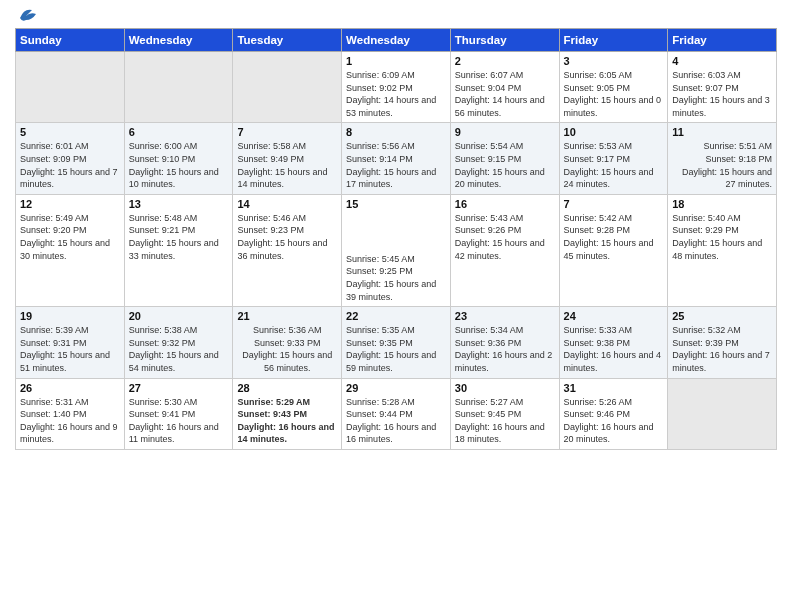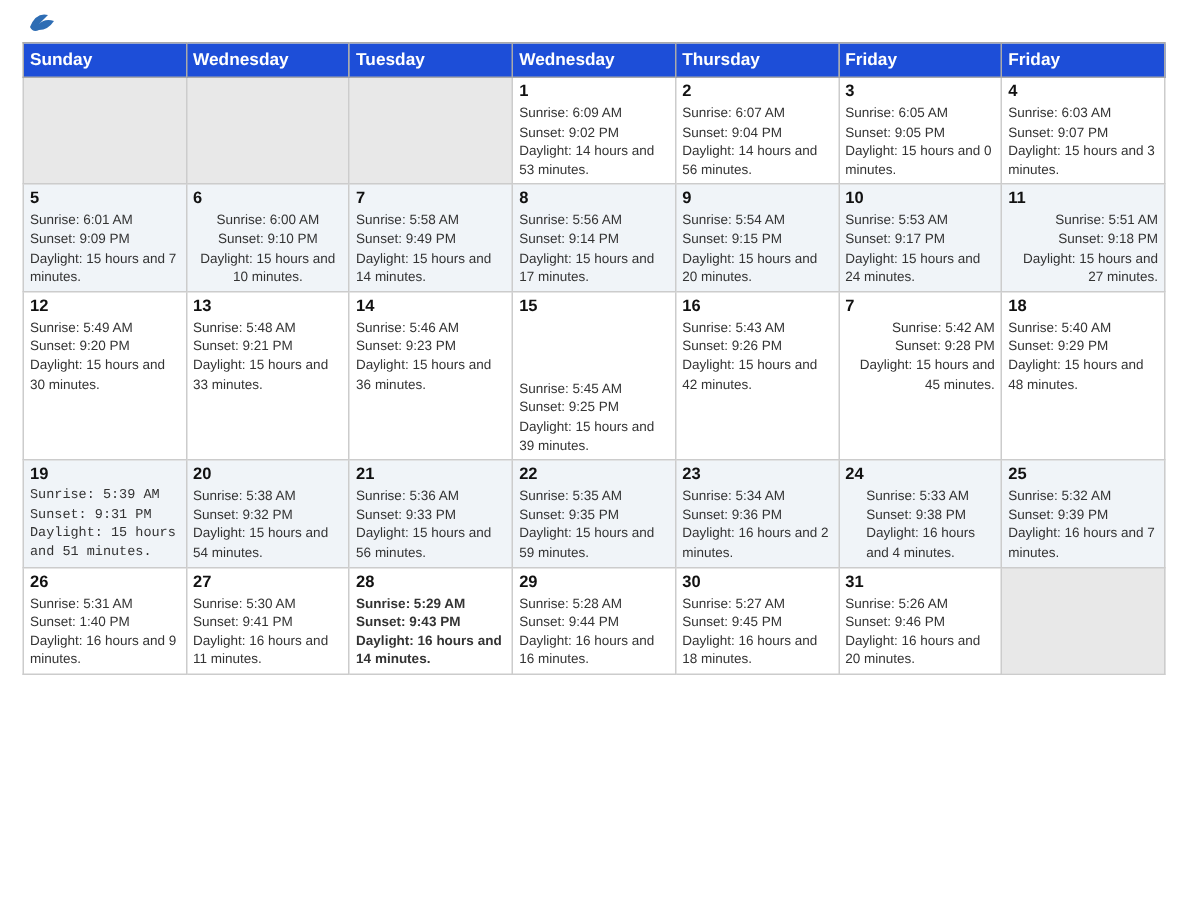--- a/index.html
+++ b/index.html
@@ -144,21 +144,21 @@
       </tr>
       <tr>
         <td>
           <div class="day-number">5</div>
           <div class="day-info" style="white-space: pre-line;">Sunrise: 6:01 AM
 Sunset: 9:09 PM
 Daylight: 15 hours and 7 minutes.</div>
         </td>
         <td>
           <div class="day-number">6</div>
-          <div class="day-info" style="white-space: pre-line; text-align: center;">Sunrise: 6:00 AM
+          <div class="day-info" style="white-space: pre-line;">Sunrise: 6:00 AM
 Sunset: 9:10 PM
 Daylight: 15 hours and 10 minutes.</div>
         </td>
         <td>
           <div class="day-number">7</div>
           <div class="day-info" style="white-space: pre-line;">Sunrise: 5:58 AM
 Sunset: 9:49 PM
 Daylight: 15 hours and 14 minutes.</div>
         </td>
         <td>
@@ -212,65 +212,65 @@
 Daylight: 15 hours and 39 minutes.</div>
         </td>
         <td>
           <div class="day-number">16</div>
           <div class="day-info" style="white-space: pre-line;">Sunrise: 5:43 AM
 Sunset: 9:26 PM
 Daylight: 15 hours and 42 minutes.</div>
         </td>
         <td>
           <div class="day-number">7</div>
-          <div class="day-info" style="white-space: pre-line; text-align: right;">Sunrise: 5:42 AM
+          <div class="day-info" style="white-space: pre-line;">Sunrise: 5:42 AM
 Sunset: 9:28 PM
 Daylight: 15 hours and 45 minutes.</div>
         </td>
         <td>
           <div class="day-number">18</div>
           <div class="day-info" style="white-space: pre-line;">Sunrise: 5:40 AM
 Sunset: 9:29 PM
 Daylight: 15 hours and 48 minutes.</div>
         </td>
       </tr>
       <tr>
         <td>
           <div class="day-number">19</div>
-          <div class="day-info" style="white-space: pre-line; font-family: Liberation Mono, monospace;">Sunrise: 5:39 AM
+          <div class="day-info" style="white-space: pre-line;">Sunrise: 5:39 AM
 Sunset: 9:31 PM
 Daylight: 15 hours and 51 minutes.</div>
         </td>
         <td>
           <div class="day-number">20</div>
           <div class="day-info" style="white-space: pre-line;">Sunrise: 5:38 AM
 Sunset: 9:32 PM
 Daylight: 15 hours and 54 minutes.</div>
         </td>
         <td>
           <div class="day-number">21</div>
-          <div class="day-info" style="white-space: pre-line;">Sunrise: 5:36 AM
+          <div class="day-info" style="white-space: pre-line; text-align: center;">Sunrise: 5:36 AM
 Sunset: 9:33 PM
 Daylight: 15 hours and 56 minutes.</div>
         </td>
         <td>
           <div class="day-number">22</div>
           <div class="day-info" style="white-space: pre-line;">Sunrise: 5:35 AM
 Sunset: 9:35 PM
 Daylight: 15 hours and 59 minutes.</div>
         </td>
         <td>
           <div class="day-number">23</div>
           <div class="day-info" style="white-space: pre-line;">Sunrise: 5:34 AM
 Sunset: 9:36 PM
 Daylight: 16 hours and 2 minutes.</div>
         </td>
         <td>
           <div class="day-number">24</div>
-          <div class="day-info" style="white-space: pre-line; margin-left: 14px;">Sunrise: 5:33 AM
+          <div class="day-info" style="white-space: pre-line;">Sunrise: 5:33 AM
 Sunset: 9:38 PM
 Daylight: 16 hours and 4 minutes.</div>
         </td>
         <td>
           <div class="day-number">25</div>
           <div class="day-info" style="white-space: pre-line;">Sunrise: 5:32 AM
 Sunset: 9:39 PM
 Daylight: 16 hours and 7 minutes.</div>
         </td>
       </tr>

